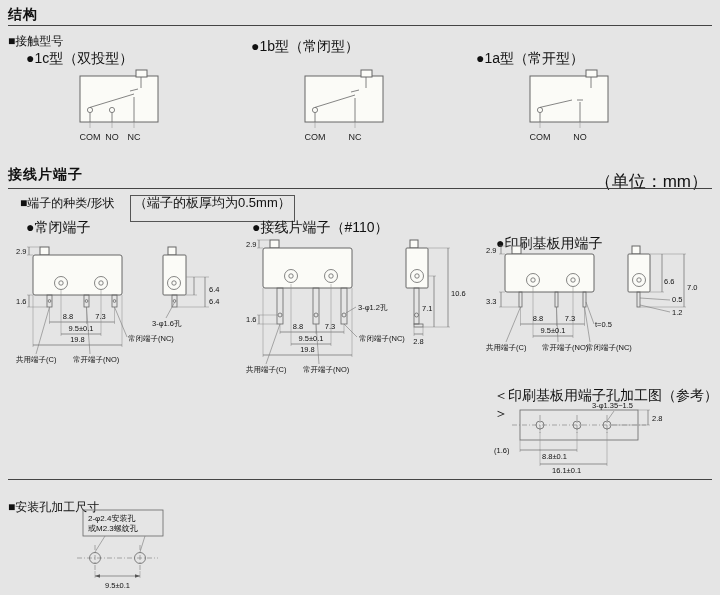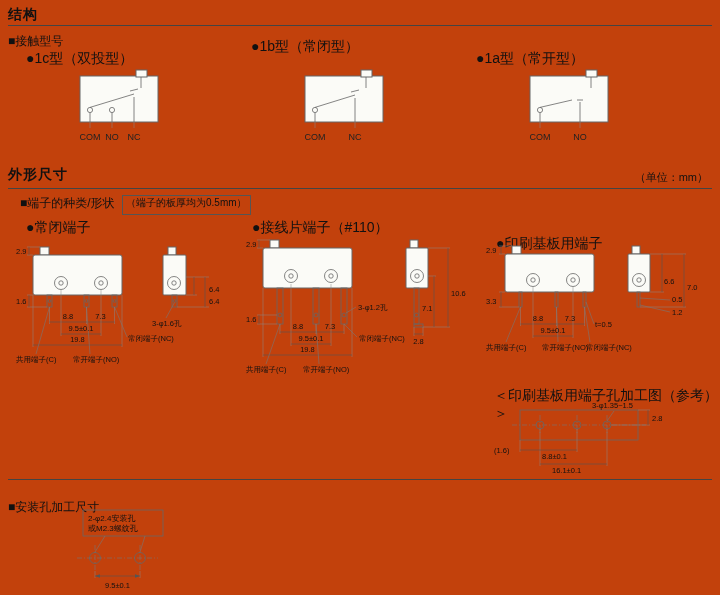--- a/index.html
+++ b/index.html
@@ -1,24 +1,24 @@
 <!DOCTYPE html>
 <html><head>
 <meta charset="utf-8">
 <style>
   * { margin:0; padding:0; box-sizing:border-box; }
   html,body { background:#fff; }
   body { width:720px; height:595px; font-family:"Liberation Sans",sans-serif; color:#111; }
-  #page { position:relative; width:720px; height:595px; background:#c2410c; overflow:hidden; }
+  #page { position:relative; width:720px; height:595px; background:#e5e5e5; overflow:hidden; }
   .abs { position:absolute; }
   .h1 { font-size:14px; font-weight:bold; letter-spacing:1px; }
   .h2 { font-size:12px; font-weight:normal; }
   .lbl { font-size:14px; }
-  .unit { font-size:11px; }
-  .note { font-size:10px; border:1px solid #555; padding:0 3px; line-height:14px; height:20px; }
+  .unit { font-size:17px; }
+  .note { font-size:13px; border:1px solid #555; padding:0 3px; line-height:14px; height:27px;margin-left:8px; }
   .rule { position:absolute; left:8px; right:8px; border-top:1px solid #444; height:0; }
   .small10 { font-size:14px; }
   svg.abs { overflow:visible; }
   svg text { font-family:"Liberation Sans",sans-serif; fill:#111; font-size:7.5px; }
   text.mid { text-anchor:middle; }
   text.sch { font-size:9px; text-anchor:middle; fill:#222; }
   text.t8 { font-size:8px; }
   .part { fill:#fbfbf7; stroke:#666; stroke-width:1; }
   .thin { fill:none; stroke:#666; stroke-width:0.8; }
   .dl { stroke:#555; stroke-width:0.6; fill:none; }
@@ -88,21 +88,21 @@
       <line x1="77" y1="36" x2="83" y2="36" class="thin"></line>
       <line x1="80" y1="38" x2="80" y2="58" class="thin"></line>
       <line x1="40" y1="48.6" x2="40" y2="58" class="thin"></line>
       <line x1="40" y1="58" x2="40" y2="64" class="ext"></line>
       <line x1="80" y1="58" x2="80" y2="64" class="ext"></line>
     </g>
     <text x="40" y="76" class="sch">COM</text>
     <text x="80" y="76" class="sch">NO</text>
   </svg>
 
-  <div class="abs h1" style="left:8px;top:166px">外形尺寸</div>
+  <div class="abs h1" style="left:8px;top:166px">接线片端子</div>
   <div class="abs unit" style="right:12px;top:170px">（单位：mm）</div>
   <div class="rule" style="top:188px"></div>
 
   <div class="abs h2" style="left:20px;top:195px">■端子的种类/形状</div>
   <div class="abs note" style="left:122px;top:195px">（端子的板厚均为0.5mm）</div>
 
   <div class="abs lbl" style="left:26px;top:219px">●常闭端子</div>
   <div class="abs lbl" style="left:252px;top:219px">●接线片端子（#110）</div>
   <div class="abs lbl" style="left:496px;top:235px">●印刷基板用端子</div>
 

